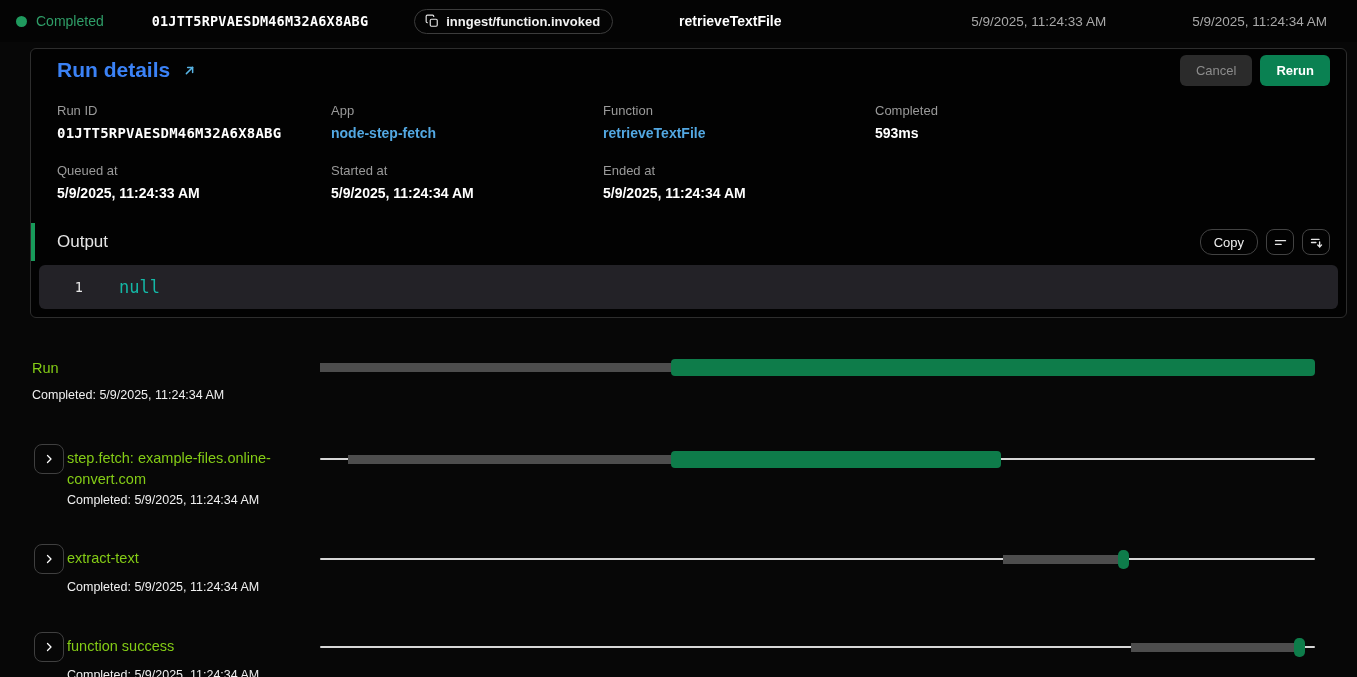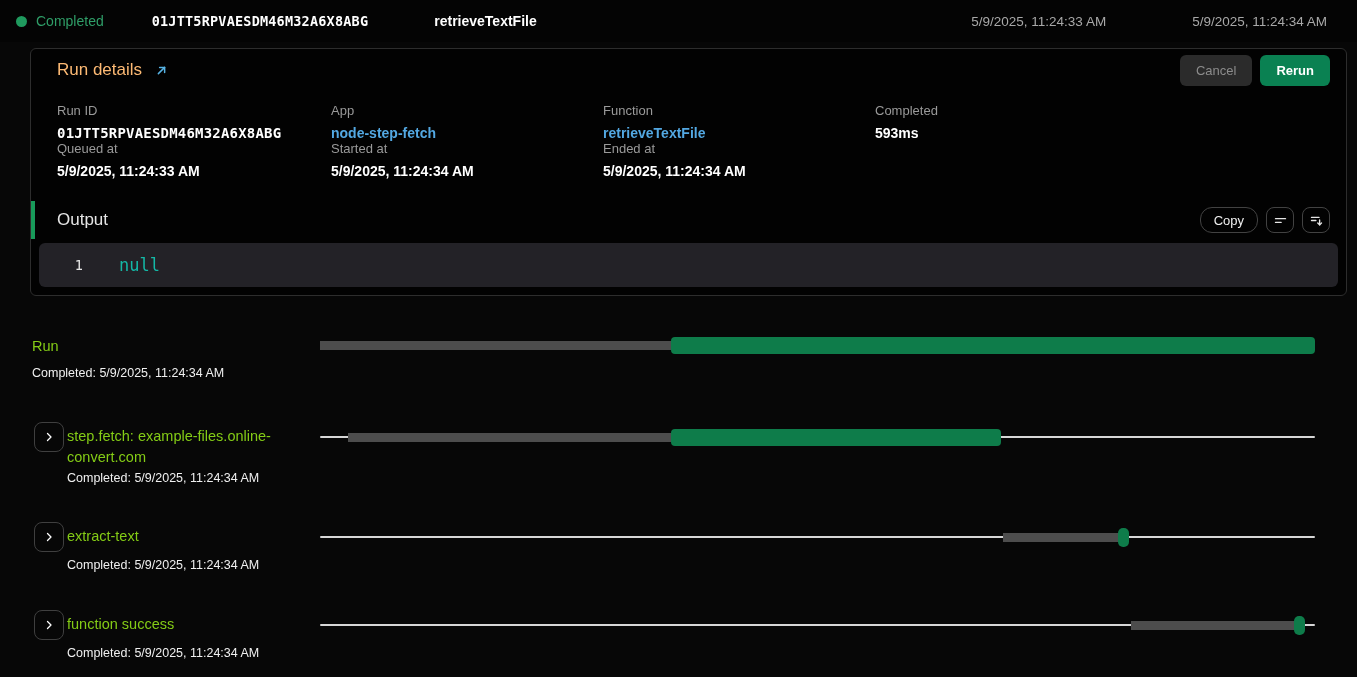--- a/index.html
+++ b/index.html
@@ -13,28 +13,28 @@
   .topbar-runid { margin-left:48px; font-family:"DejaVu Sans Mono", monospace; font-size:13.5px; font-weight:700; letter-spacing:.2px; }
   .event-badge { margin-left:46px; display:flex; align-items:center; gap:7px; border:1px solid #3c3c3c; border-radius:999px; padding:4px 12px 4px 10px; font-size:13px; font-weight:700; color:#f2f2f2; cursor:pointer; background:transparent; }
   .event-badge svg { display:block; }
   .topbar-fn { margin-left:66px; font-size:14px; font-weight:700; }
   .topbar-time1 { margin-left:auto; color:#a8a8a8; font-size:13.5px; }
   .topbar-time2 { margin-left:86px; margin-right:14px; color:#a8a8a8; font-size:13.5px; }
 
   
   .card { margin:6px 10px 0 30px; width:1317px; border:1px solid #2d2d2d; border-radius:6px; background:#020202; padding-bottom:8px; }
   .card-header { height:42px; display:flex; align-items:center; padding:0 16px 0 26px; }
-  .card-title { font-size:17px; font-weight:400; color:#fdba74; }
+  .card-title { font-size:21px; font-weight:700; color:#3b82f6; }
   .open-link { margin-left:12px; display:inline-flex; cursor:pointer; }
   .card-actions { margin-left:auto; display:flex; gap:8px; }
   .btn { border:none; border-radius:6px; font-size:13px; padding:8px 16px; font-family:"Liberation Sans", sans-serif; cursor:pointer; }
   .btn-cancel { background:#2b2b2b; color:#8c8c8c; cursor:default; }
   .btn-rerun { background:#0a8152; color:#fff; font-weight:700; }
 
-  .detail-grid { display:grid; grid-template-columns:274px 272px 272px 272px; padding:12px 0 22px 26px; }
+  .detail-grid { display:grid; grid-template-columns:274px 272px 272px 272px; row-gap:22px; padding:12px 0 22px 26px; }
   .field-label { color:#9a9a9a; font-size:13px; margin-bottom:7px; }
   .field-value { color:#fff; font-size:14px; font-weight:700; }
   .field-value.mono { font-family:"DejaVu Sans Mono", monospace; font-weight:700; letter-spacing:.2px; }
   .field-value.link { color:#53a8e2; font-weight:700; cursor:pointer; }
 
   .output-header { position:relative; height:38px; display:flex; align-items:center; padding:0 16px 0 26px; }
   .output-accent { position:absolute; left:0; top:0; width:4px; height:100%; background:#189a5a; }
   .output-title { font-size:17px; color:#e5e5e5; }
   .output-actions { margin-left:auto; display:flex; gap:8px; align-items:center; }
   .pill-btn { background:transparent; border:1px solid #424242; border-radius:12px; color:#efefef; font-size:13px; padding:4px 13px; height:26px; cursor:pointer; font-family:"Liberation Sans", sans-serif; }
@@ -75,20 +75,29 @@
 </style>
 </head>
 <body>
 
 <div class="topbar">
   <div class="status">
     <span class="status-dot"></span>
     <span class="status-text">Completed</span>
   </div>
   <span class="topbar-runid">01JTT5RPVAESDM46M32A6X8ABG</span>
+  <button class="event-badge">
+    <span>
+        <svg width="14" height="14" viewBox="0 0 24 24" fill="none" stroke="#e5e5e5" stroke-width="2">
+          <rect x="9" y="9" width="12" height="12" rx="2"></rect>
+          <path d="M5 15H4a2 2 0 0 1-2-2V4a2 2 0 0 1 2-2h9a2 2 0 0 1 2 2v1"></path>
+        </svg>
+      </span>
+    <span>inngest/function.invoked</span>
+  </button>
   <span class="topbar-fn">retrieveTextFile</span>
   <span class="topbar-time1">5/9/2025, 11:24:33 AM</span>
   <span class="topbar-time2">5/9/2025, 11:24:34 AM</span>
 </div>
 
 <div class="card">
   <div class="card-header">
     <span class="card-title">Run details</span>
     <span class="open-link">
       <svg width="15" height="15" viewBox="0 0 24 24" fill="none" stroke="#57b3e4" stroke-width="2.4" stroke-linecap="round" stroke-linejoin="round">

